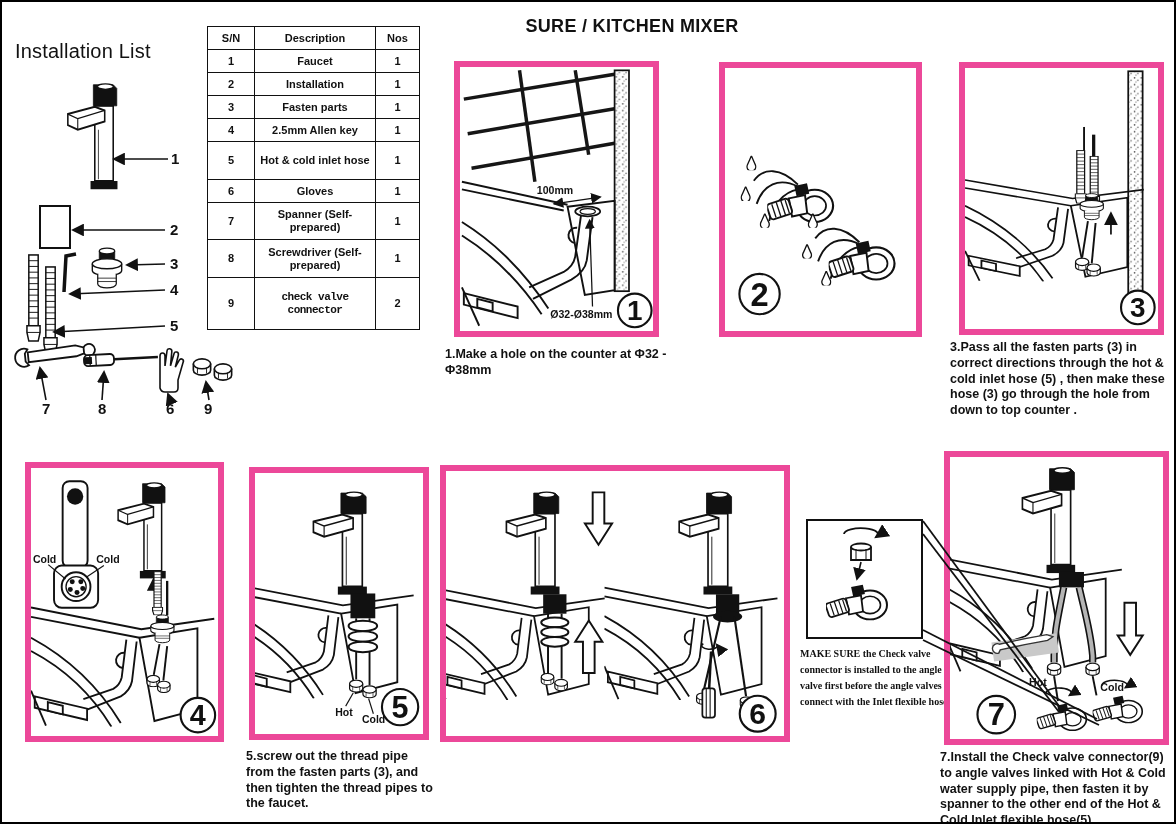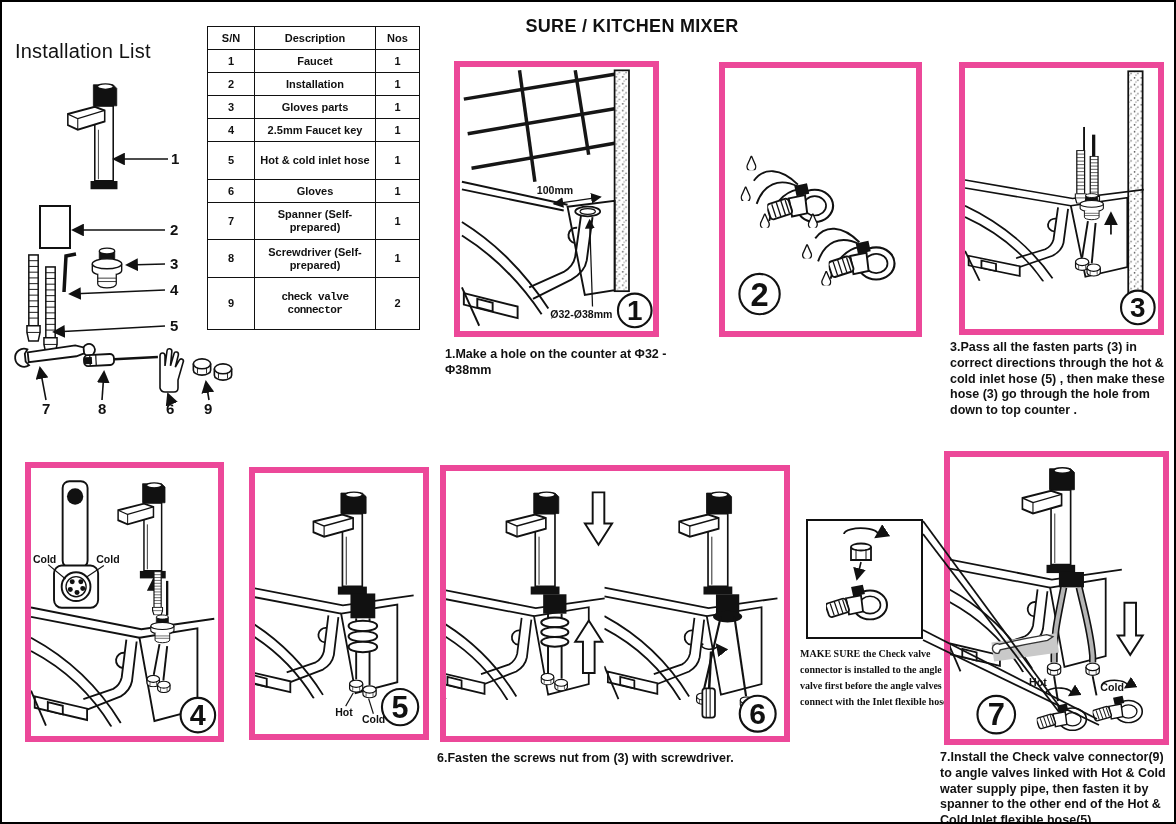--- a/index.html
+++ b/index.html
@@ -186,26 +186,26 @@
       <td>Faucet</td>
       <td>1</td>
     </tr>
     <tr style="height:23px;">
       <td>2</td>
       <td>Installation</td>
       <td>1</td>
     </tr>
     <tr style="height:23px;">
       <td>3</td>
-      <td>Gloves parts</td>
+      <td>Fasten parts</td>
       <td>1</td>
     </tr>
     <tr style="height:23px;">
       <td>4</td>
-      <td>2.5mm Faucet key</td>
+      <td>2.5mm Allen key</td>
       <td>1</td>
     </tr>
     <tr style="height:38px;">
       <td>5</td>
       <td>Hot &amp; cold inlet hose</td>
       <td>1</td>
     </tr>
     <tr style="height:23px;">
       <td>6</td>
       <td>Gloves</td>
@@ -385,20 +385,21 @@
       <text class="lbl" x="84" y="252">Hot</text>
       <line x1="95" y1="242" x2="103" y2="228" stroke="#111" stroke-width="1.2"></line>
       <text class="lbl" x="112" y="260">Cold</text>
       <line x1="124" y1="250" x2="119" y2="234" stroke="#111" stroke-width="1.2"></line>
       <g>
         <circle cx="152" cy="243" r="19" fill="#fff" stroke="#111" stroke-width="2.2"></circle>
         <text class="big-num" x="152" y="254" font-size="32" text-anchor="middle">5</text>
       </g>
     </svg>
   </div>
+  <div class="abs caption" style="left:244px;top:747px;width:192px;">5.screw out the thread pipe from the fasten parts (3), and then tighten the thread pipes to the faucet.</div>
 
   <div class="panel" style="left:438px;top:463px;width:350px;height:277px;">
     <svg viewBox="0 0 346 273">
       <use href="#sym-scene" x="-16" y="98" width="182" height="138"></use>
       <use href="#sym-faucet" x="58" y="20" width="86" height="110"></use>
       <rect x="99" y="127" width="24" height="20" fill="#111"></rect>
       <g stroke="#111" stroke-width="2">
         <line x1="104" y1="147" x2="104" y2="208"></line>
           <line x1="118" y1="147" x2="118" y2="214"></line>
       </g>
@@ -428,21 +429,20 @@
         <rect x="263" y="224" width="13" height="30" rx="3" fill="#fff" stroke="#111" stroke-width="1.8"></rect>
         <line x1="267" y1="224" x2="267" y2="254" stroke="#111" stroke-width="1.1"></line>
         <line x1="271" y1="224" x2="271" y2="254" stroke="#111" stroke-width="1.1"></line>
       </g>
       <g>
         <circle cx="320" cy="250" r="18.5" fill="#fff" stroke="#111" stroke-width="2.2"></circle>
         <text class="big-num" x="320" y="261" font-size="31" text-anchor="middle">6</text>
       </g>
     </svg>
   </div>
-  <div class="abs caption" style="left:435px;top:749px;width:348px;">6.Fasten the screws nut from (3) with screwdriver.</div>
 
   <div class="inset" style="left:804px;top:517px;width:117px;height:120px;">
     <svg viewBox="0 0 113 116" style="display:block;width:100%;height:100%;">
       <path d="M36 13 a17 6 0 1 1 32 3" fill="none" stroke="#111" stroke-width="1.8" marker-end="url(#ah)"></path>
       <g>
         <path d="M43 26 v13 h20 v-13" fill="#fff" stroke="#111" stroke-width="1.8"></path>
         <ellipse cx="53" cy="26" rx="10" ry="3.5" fill="#fff" stroke="#111" stroke-width="1.8"></ellipse>
         <line x1="48" y1="28" x2="48" y2="39" stroke="#111" stroke-width="1"></line>
         <line x1="58" y1="28" x2="58" y2="39" stroke="#111" stroke-width="1"></line>
       </g>

